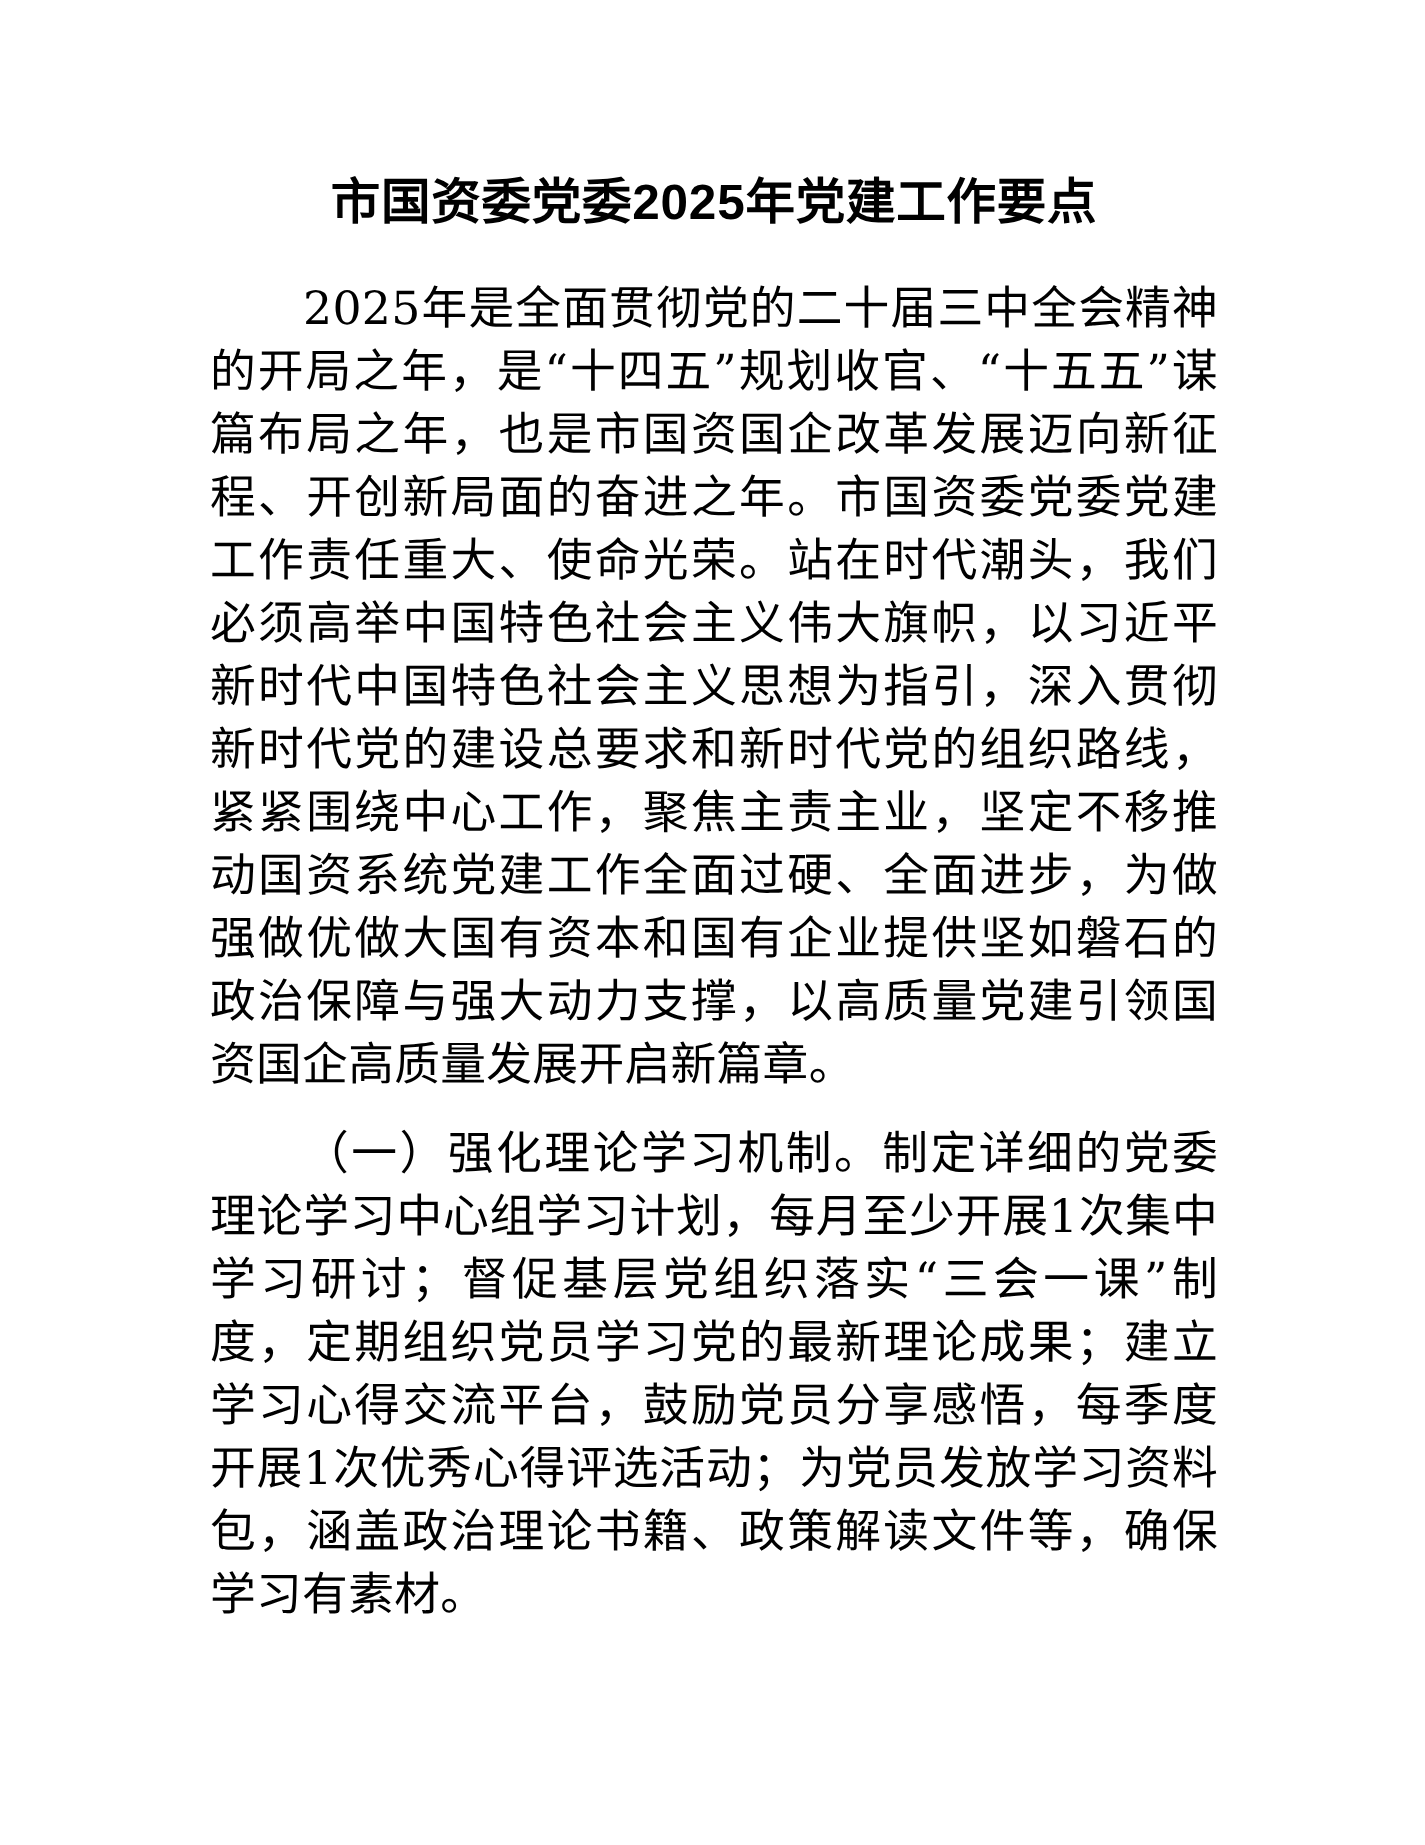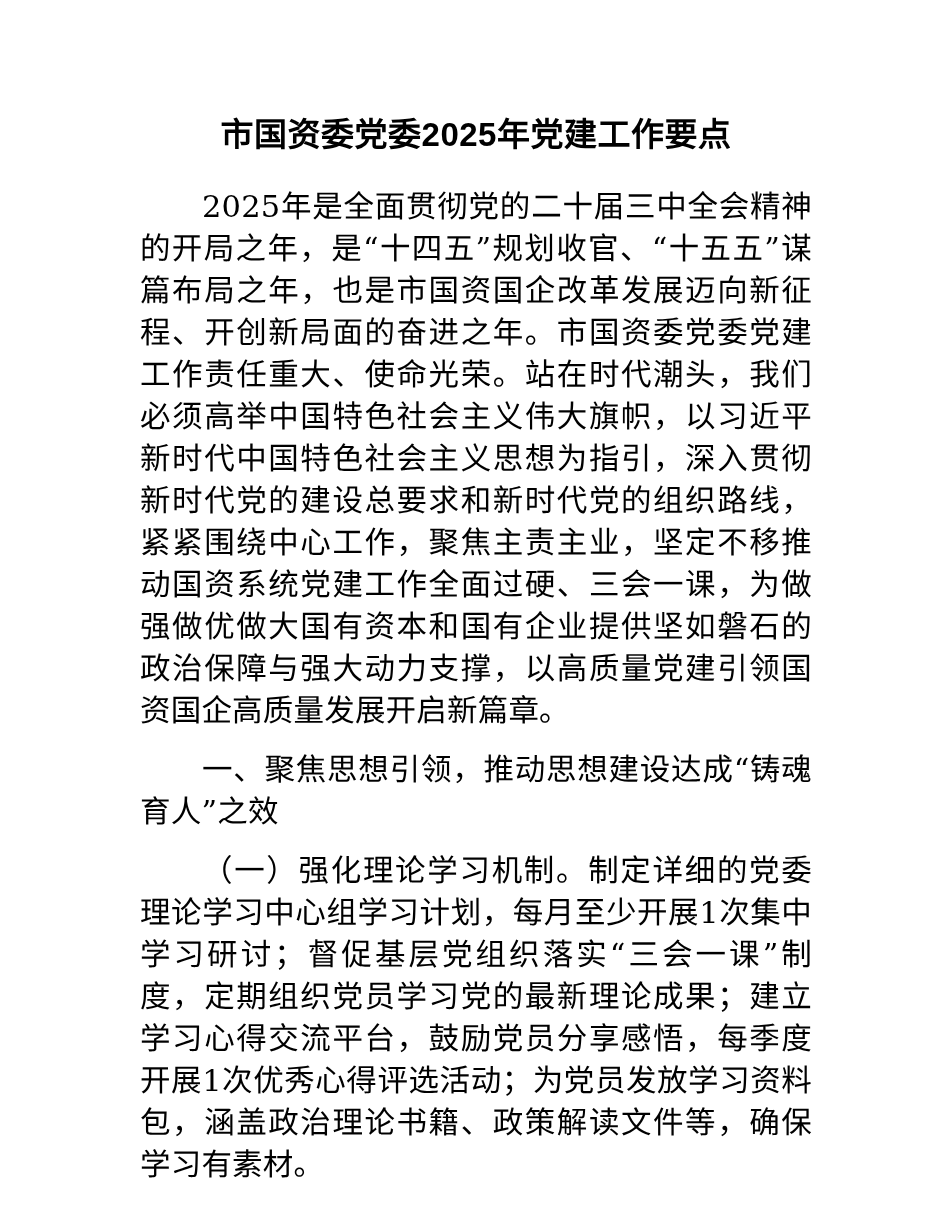--- a/index.html
+++ b/index.html
@@ -76,20 +76,19 @@
   }
 </style>
 </head>
 <body>
 
 <div class="page">
   <div class="page-body">
 
     <h1 class="doc-title">市国资委党委2025年党建工作要点</h1>
 
-    <p class="para first-para">2025年是全面贯彻党的二十届三中全会精神的开局之年，是“十四五”规划收官、“十五五”谋篇布局之年，也是市国资国企改革发展迈向新征程、开创新局面的奋进之年。市国资委党委党建工作责任重大、使命光荣。站在时代潮头，我们必须高举中国特色社会主义伟大旗帜，以习近平新时代中国特色社会主义思想为指引，深入贯彻新时代党的建设总要求和新时代党的组织路线，紧紧围绕中心工作，聚焦主责主业，坚定不移推动国资系统党建工作全面过硬、三会一课，为做强做优做大国有资本和国有企业提供坚如磐石的政治保障与强大动力支撑，以高质量党建引领国资国企高质量发展开启新篇章。</p>
+    <p class="para first-para">2025年是全面贯彻党的二十届三中全会精神的开局之年，是“十四五”规划收官、“十五五”谋篇布局之年，也是市国资国企改革发展迈向新征程、开创新局面的奋进之年。市国资委党委党建工作责任重大、使命光荣。站在时代潮头，我们必须高举中国特色社会主义伟大旗帜，以习近平新时代中国特色社会主义思想为指引，深入贯彻新时代党的建设总要求和新时代党的组织路线，紧紧围绕中心工作，聚焦主责主业，坚定不移推动国资系统党建工作全面过硬、全面进步，为做强做优做大国有资本和国有企业提供坚如磐石的政治保障与强大动力支撑，以高质量党建引领国资国企高质量发展开启新篇章。</p>
 
-    <p class="section-heading">一、聚焦思想引领，推动思想建设达成“铸魂育人”之效</p>
 
     <p class="para spaced">（一）强化理论学习机制。制定详细的党委理论学习中心组学习计划，每月至少开展1次集中学习研讨；督促基层党组织落实“三会一课”制度，定期组织党员学习党的最新理论成果；建立学习心得交流平台，鼓励党员分享感悟，每季度开展1次优秀心得评选活动；为党员发放学习资料包，涵盖政治理论书籍、政策解读文件等，确保学习有素材。</p>
 
   </div>
 </div>
 
 </body></html>

